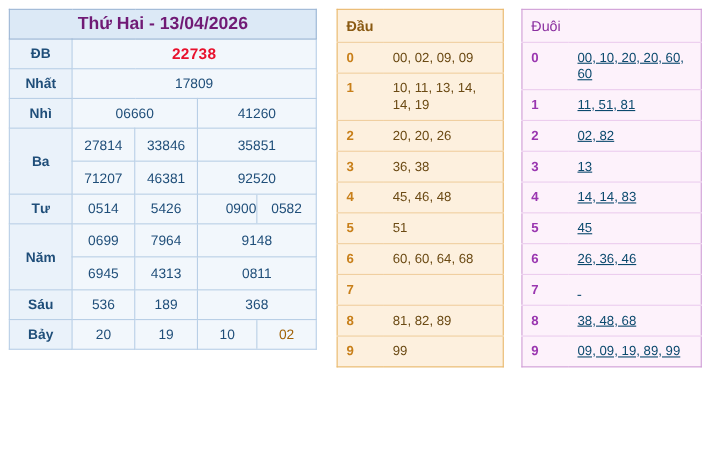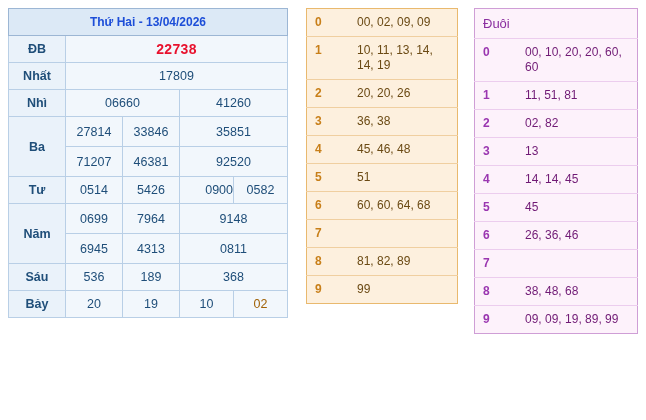--- a/index.html
+++ b/index.html
@@ -31,23 +31,23 @@
   .main-table td, .main-table th {
     border: 1px solid #b9cfe6;
     text-align: center;
     vertical-align: middle;
     padding: 0;
     height: 26px;
     font-weight: normal;
   }
   .main-table .hdr {
     background: #dce9f6;
-    color: #1d4ed8;
-    font-weight: bold;
-    font-size: 12px;
+    color: #701a75;
+    font-weight: bold;
+    font-size: 16px;
     height: 26px;
     border: 1px solid #9cb6d4;
   }
   .main-table .rowlabel {
     width: 56px;
     background: #eaf2fa;
     color: #1f4e79;
     font-weight: bold;
     font-size: 12.5px;
   }
@@ -128,21 +128,22 @@
   .duoi .title {
     font-weight: normal;
     font-size: 13px;
     color: #8b2fa0;
     padding: 7px 8px;
   }
   .duoi .k {
     color: #9a36b0;
   }
   .duoi .v {
-    color: #701a75;
+    color: #0c4a6e;
+    text-decoration: underline;
   }
 </style>
 </head>
 <body>
 
 <div id="page">
 
   <table class="main-table">
     <tbody>
         <tr>
@@ -225,20 +226,23 @@
           </tr>
         </tbody>
             </table>
       </td>
     </tr>
   </tbody>
     </table>
 
   <table class="side dau">
     <tbody>
+        <tr>
+      <td class="title" colspan="2">Đầu</td>
+    </tr>
     <tr>
       <td class="k">0</td>
       <td class="v">00, 02, 09, 09</td>
     </tr>
     <tr>
       <td class="k">1</td>
       <td class="v">10, 11, 13, 14, 14, 19</td>
     </tr>
     <tr>
       <td class="k">2</td>
@@ -291,21 +295,21 @@
     <tr>
       <td class="k">2</td>
       <td class="v">02, 82</td>
     </tr>
     <tr>
       <td class="k">3</td>
       <td class="v">13</td>
     </tr>
     <tr>
       <td class="k">4</td>
-      <td class="v">14, 14, 45</td>
+      <td class="v">14, 14, 83</td>
     </tr>
     <tr>
       <td class="k">5</td>
       <td class="v">45</td>
     </tr>
     <tr>
       <td class="k">6</td>
       <td class="v">26, 36, 46</td>
     </tr>
     <tr>

